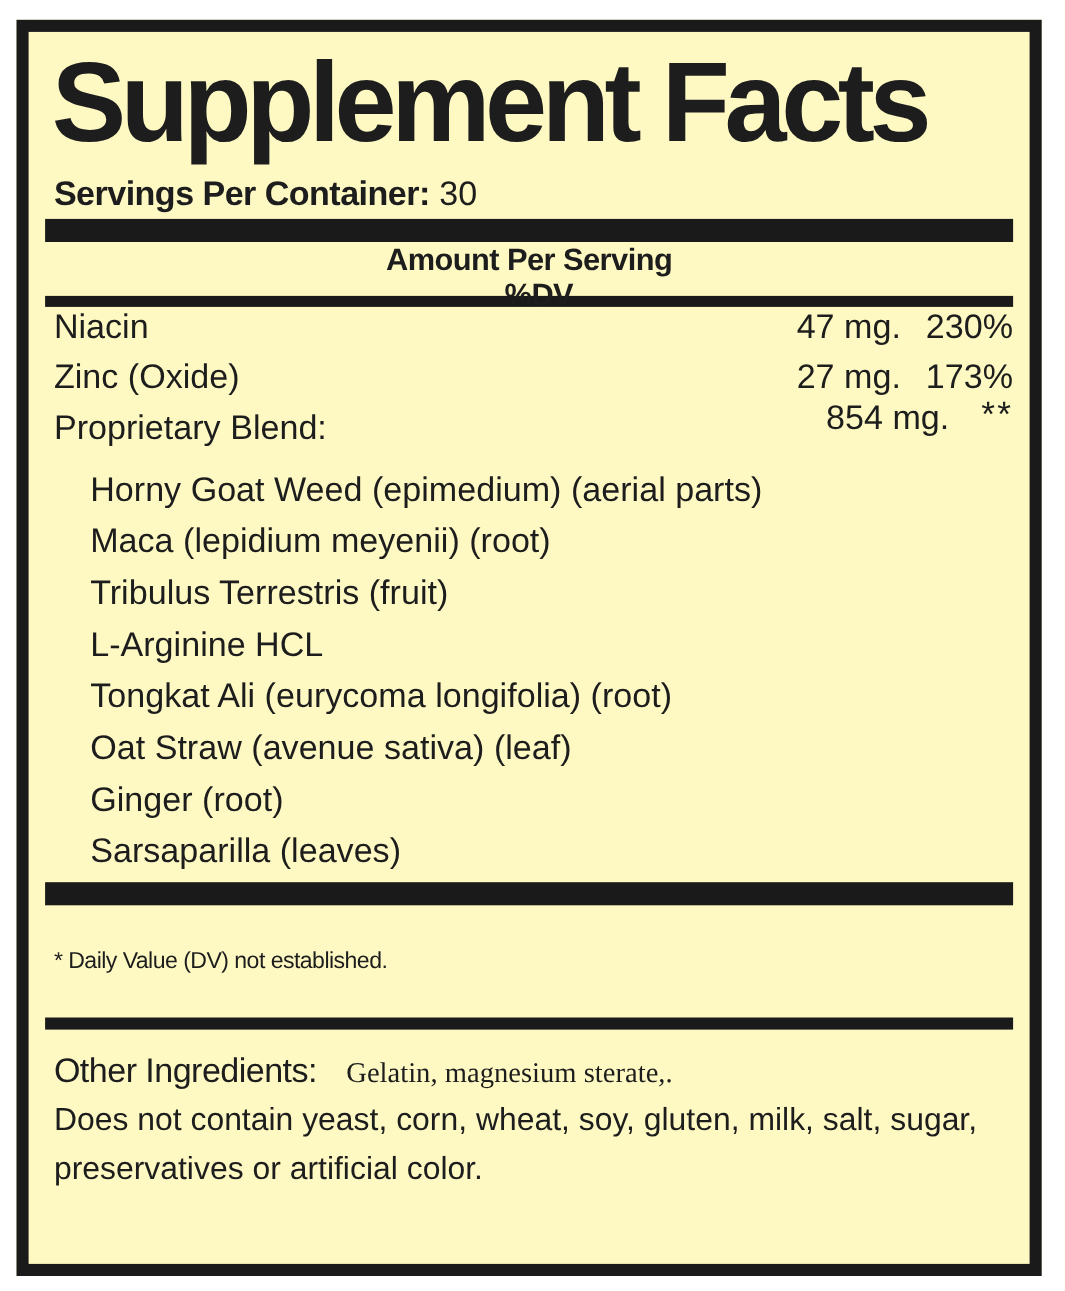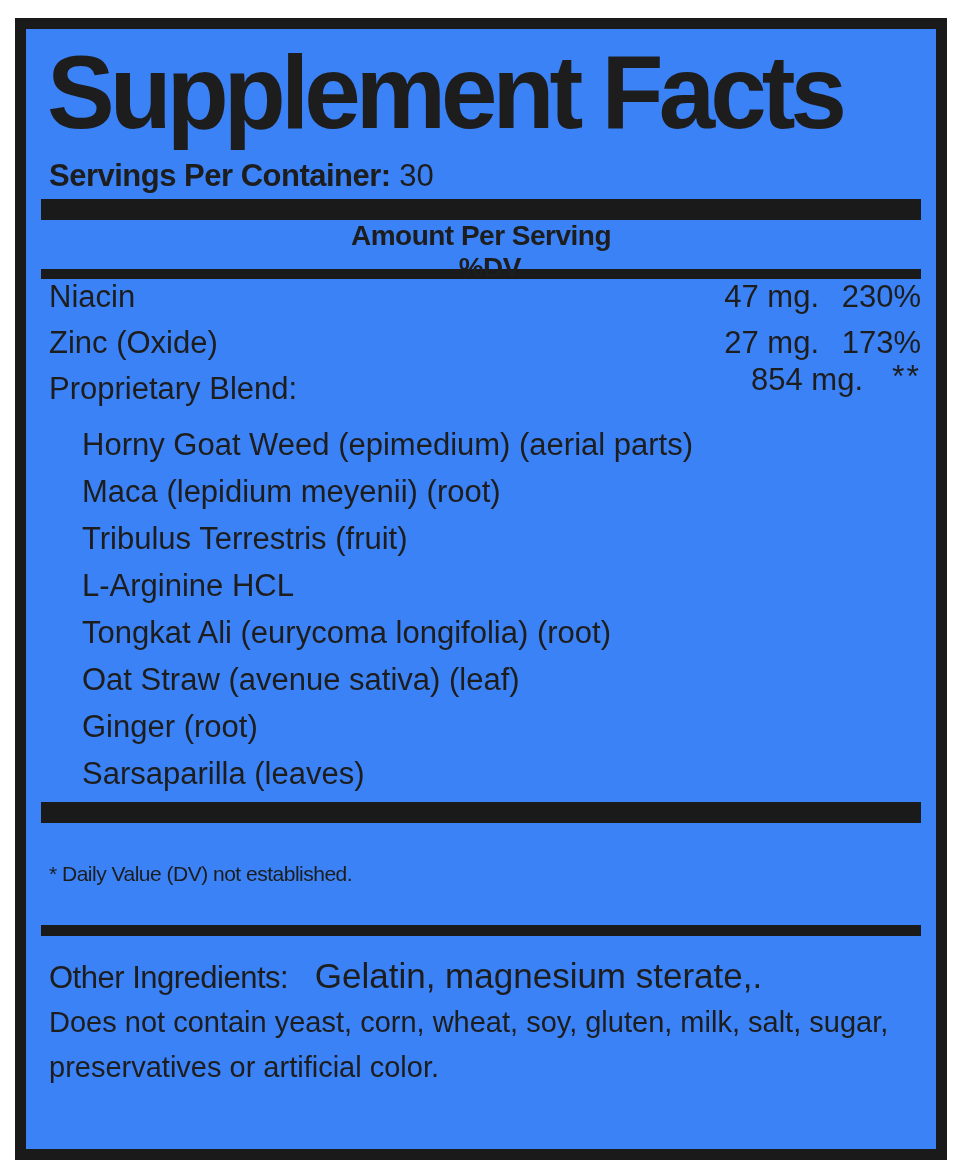--- a/index.html
+++ b/index.html
@@ -9,21 +9,21 @@
     background: #ffffff;
     font-family: "Liberation Sans", sans-serif;
     color: #1d1d1d;
     position: relative;
     overflow: hidden;
   }
   .label-box {
     position: absolute;
     left: 15px; top: 18px;
     width: 932px; height: 1142px;
-    background: #3b82f6;
+    background: #fef9c3;
     border: 11px solid #1a1a1a;
   }
   .inner { padding: 0 15px; }
 
   .title {
     margin: 8px 0 0 6px;
     font-weight: 700;
     font-size: 103px;
     line-height: 112px;
     letter-spacing: -5px;
@@ -72,21 +72,21 @@
   .footnote {
     height: 102px;
     display: flex; align-items: center;
     padding-left: 8px;
     font-weight: 400; font-size: 21px; letter-spacing: -0.5px;
   }
   .bar-thin.second { height: 11px; }
 
   .other-row { margin: 20px 0 0 8px; font-size: 31px; }
   .oi-label { font-weight: 400; letter-spacing: -0.5px; }
-  .oi-value { font-weight: 400; font-size: 35px; margin-left: 18px; }
+  .oi-value { font-weight: 400; font-size: 26px; margin-left: 18px; font-family: Liberation Serif, serif; }
 
   .disclaimer { margin: 4px 0 0 8px; font-size: 29px; line-height: 45px; font-weight: 400; }
 </style>
 </head>
 <body>
 
 <div class="label-box">
   <div class="inner">
 
     <div class="title">Supplement Facts</div>

